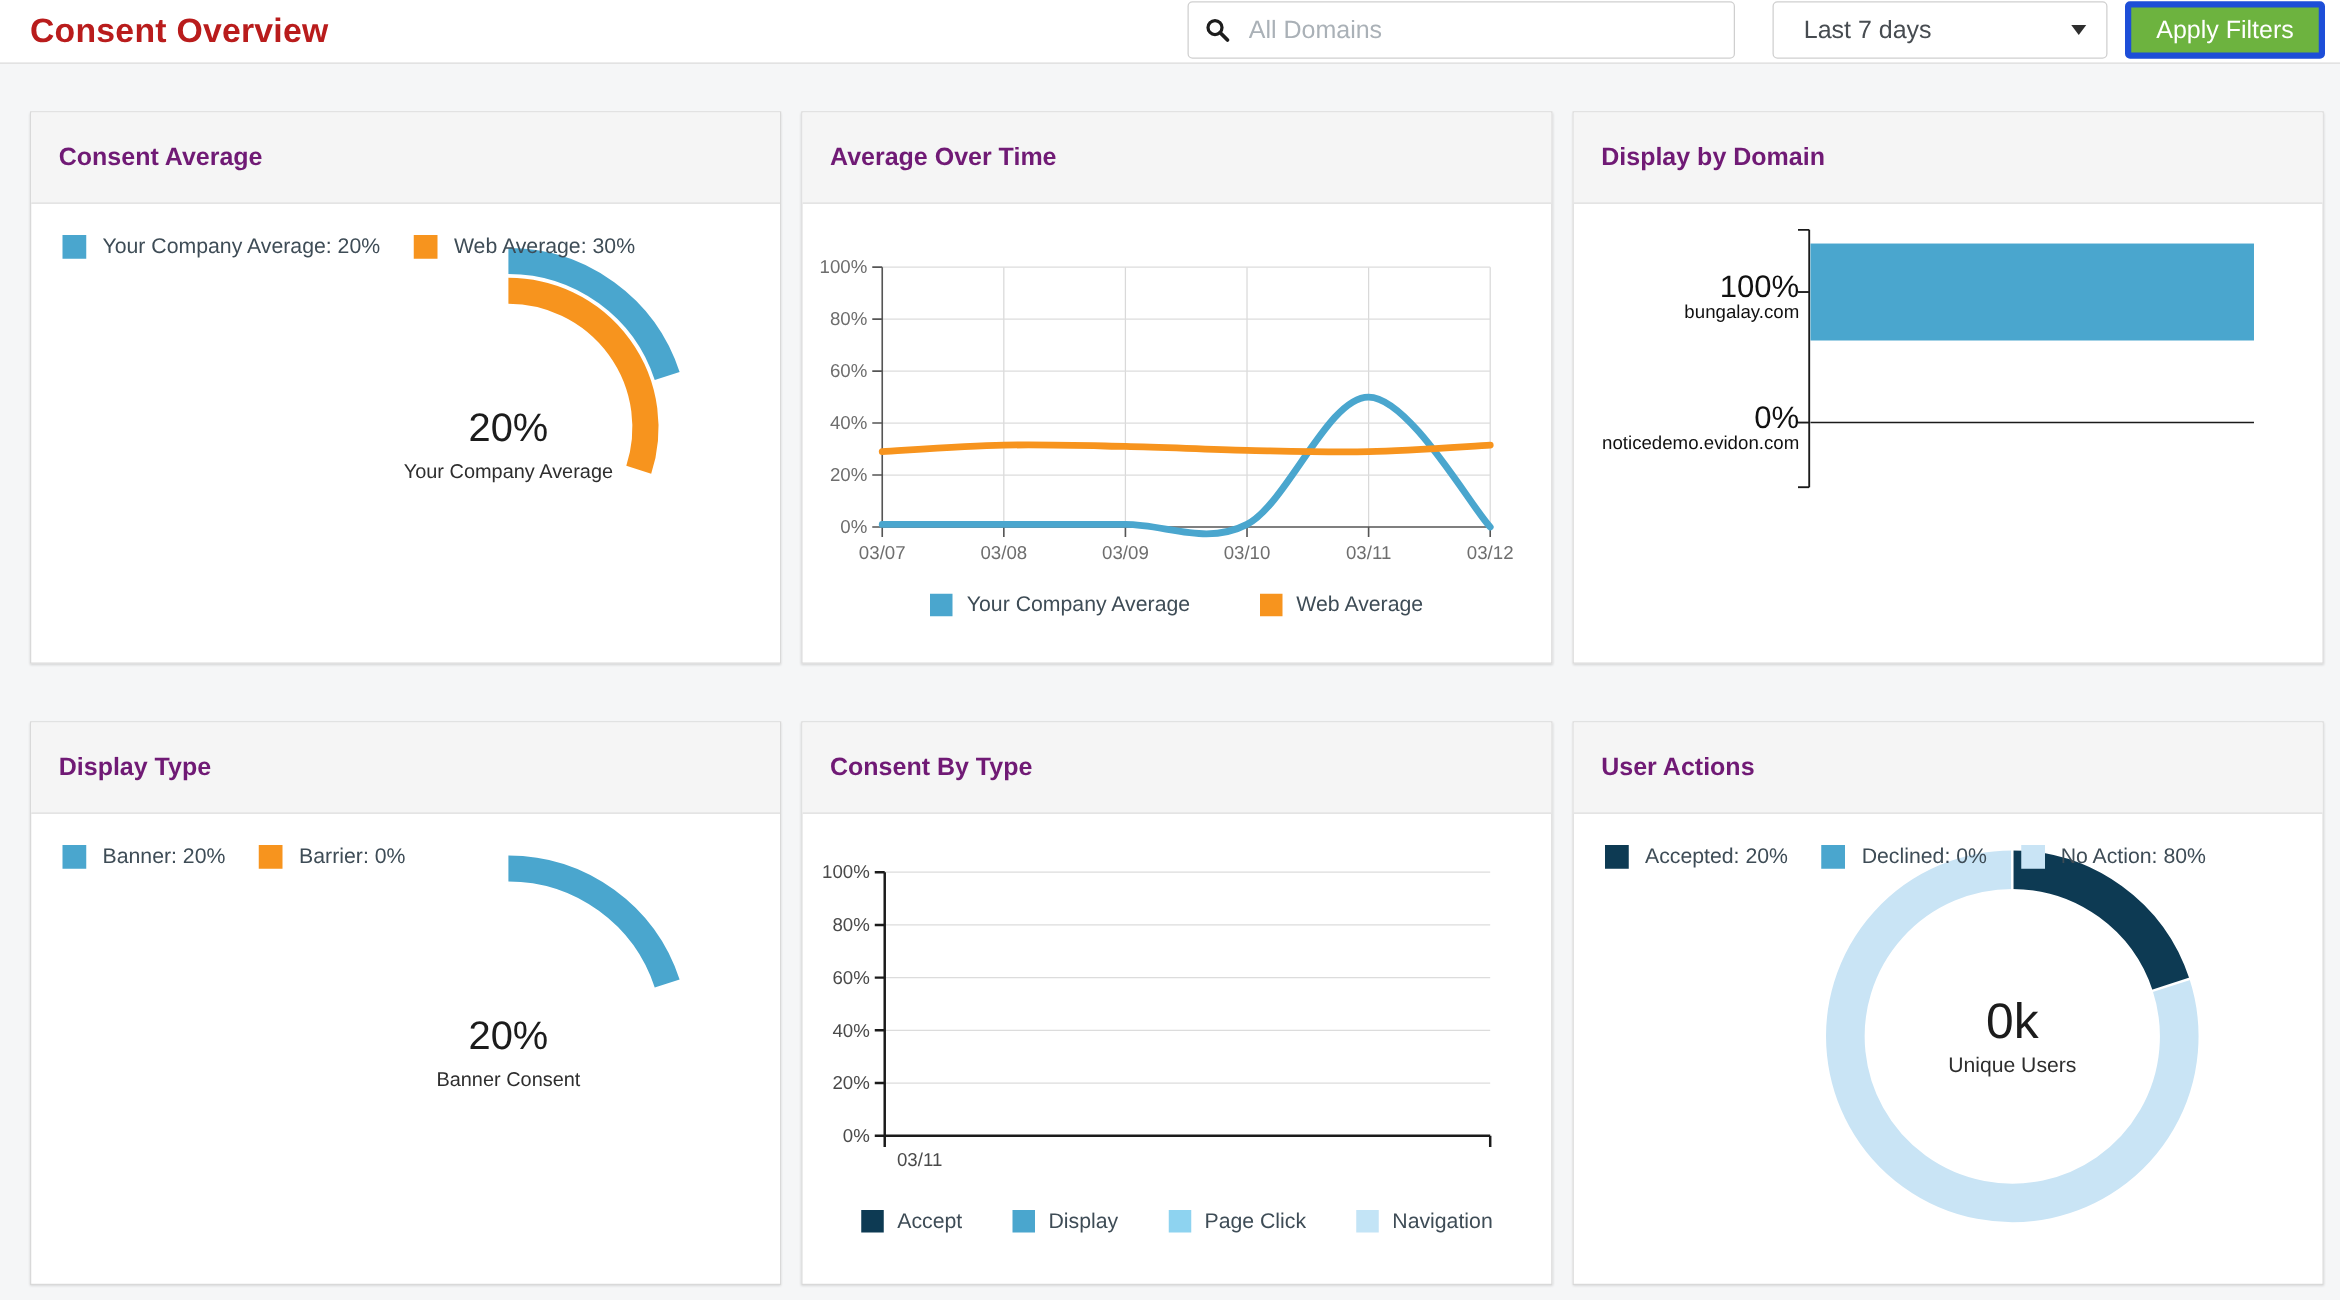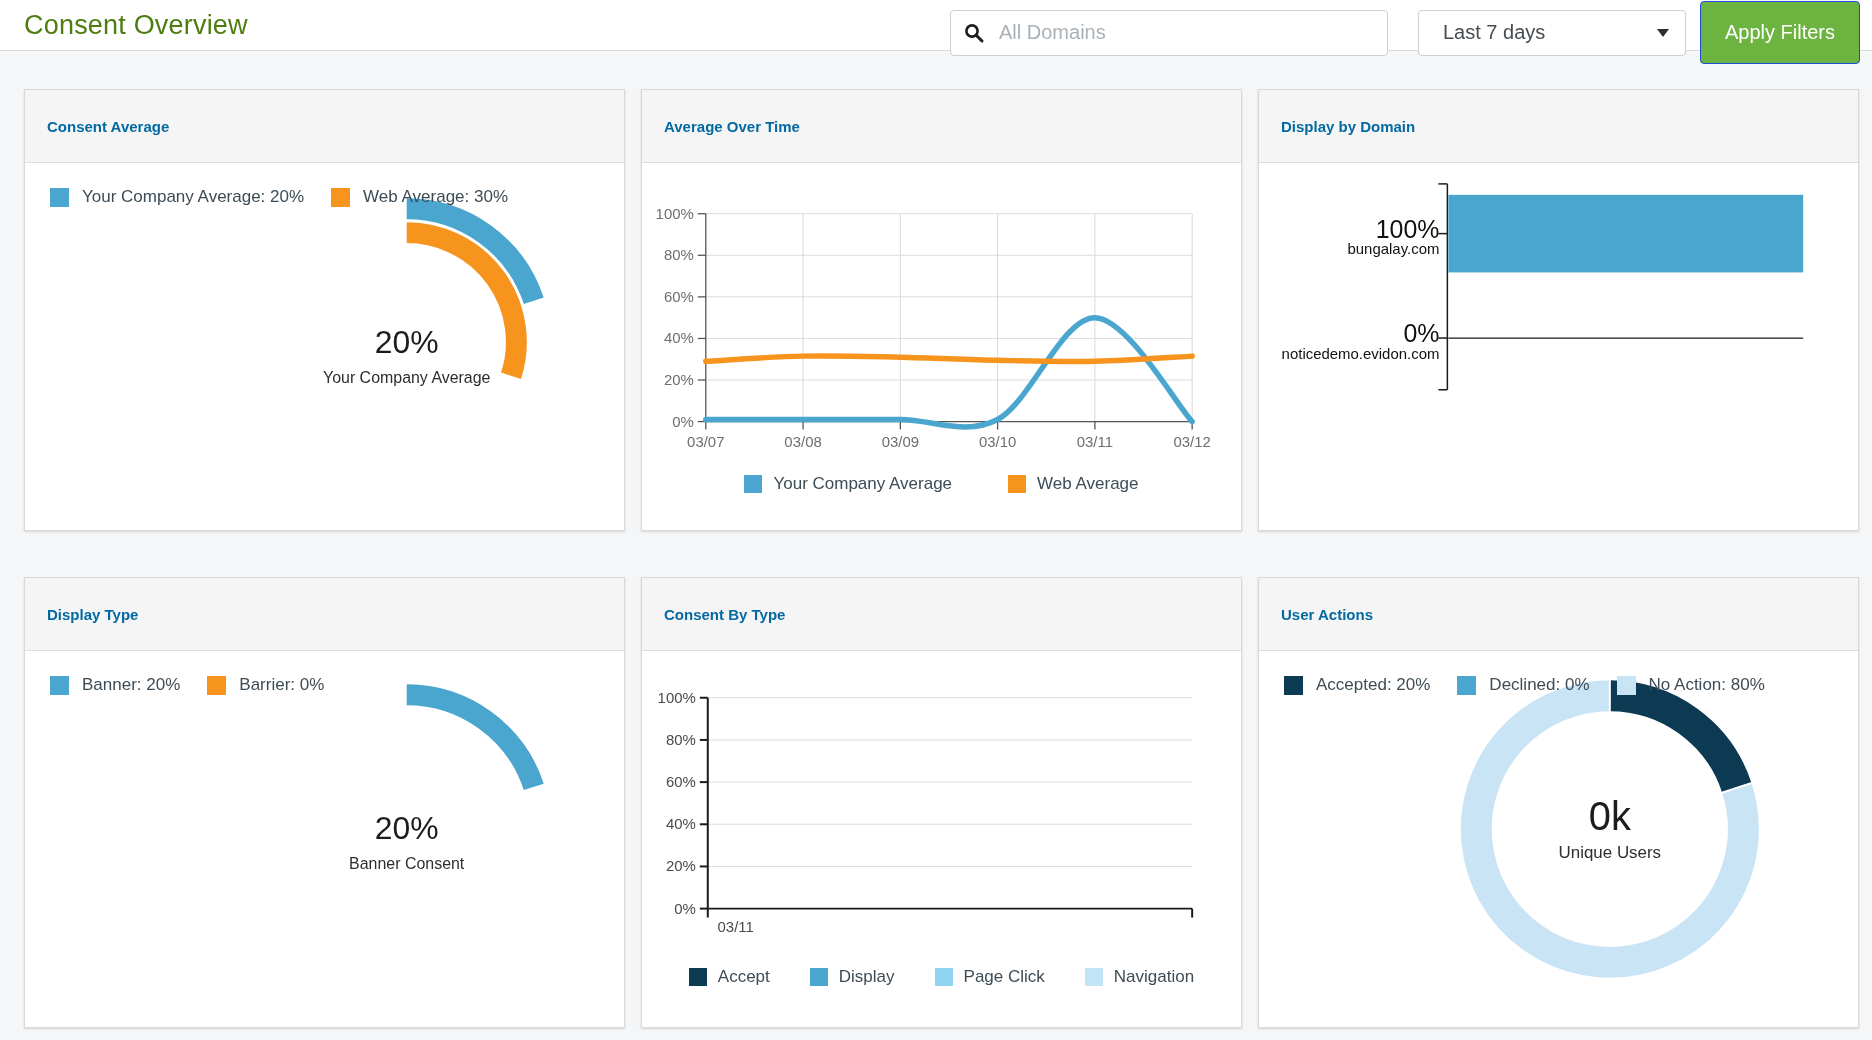--- a/index.html
+++ b/index.html
@@ -4,34 +4,34 @@
 <style>
   html,body{margin:0;padding:0}
   body{
     width:1872px;height:1040px;position:relative;overflow:hidden;
     background:#f5f6f7;
     font-family:"Liberation Sans",sans-serif;
     -webkit-font-smoothing:antialiased;
   }
   
   .topbar{position:absolute;top:0;left:0;right:0;height:50px;background:#fff;border-bottom:1px solid #d9d9d9;z-index:5}
-  .page-title{position:absolute;left:24px;top:50%;transform:translateY(-50%);font-size:27px;font-weight:400;color:#4d7c0f;letter-spacing:.2px}
+  .page-title{position:absolute;left:24px;top:50%;transform:translateY(-50%);font-size:27px;font-weight:700;color:#b91c1c;letter-spacing:.2px}
   .controls{position:absolute;right:12px;top:1px;display:flex;align-items:center}
   .search-box{display:flex;align-items:center;width:438px;height:46px;box-sizing:border-box;background:#fff;border:1px solid #cfcfcf;border-radius:4px;padding:0 12px;margin-right:30px}
   .search-box svg{flex:0 0 auto}
   .search-box input{border:none;outline:none;font-size:20px;color:#333;width:100%;margin-left:12px;font-family:inherit;background:transparent}
   .search-box input::placeholder{color:#aab1b7}
   .select{width:268px;height:46px;box-sizing:border-box;background:#fff;border:1px solid #cfcfcf;border-radius:4px;display:flex;align-items:center;justify-content:space-between;padding:0 16px 0 24px;font-size:20px;color:#474c51;margin-right:14px;cursor:pointer}
   .caret{width:0;height:0;border-left:6px solid transparent;border-right:6px solid transparent;border-top:8px solid #2e2e2e}
-  .apply{width:160px;height:63px;box-sizing:border-box;background:#6db33f;border:1px solid #1d4ed8;border-radius:4px;color:#fff;font-size:20px;font-family:inherit;cursor:pointer}
+  .apply{width:160px;height:46px;box-sizing:border-box;background:#6db33f;border:5px solid #1d4ed8;border-radius:4px;color:#fff;font-size:20px;font-family:inherit;cursor:pointer}
   
   .grid{position:absolute;top:89px;left:24px;right:13px;display:grid;grid-template-columns:1fr 1fr 1fr;grid-template-rows:442px 451px;column-gap:16px;row-gap:46px}
   .card{background:#fff;border:1px solid #d9d9d9;box-shadow:0 1px 2px rgba(0,0,0,.14);display:flex;flex-direction:column;box-sizing:border-box}
   .card-h{background:#f5f5f5;border-bottom:1px solid #dedede;padding:0 22px;height:72px;display:flex;align-items:center;flex:0 0 auto}
-  .card-h h2{margin:0;font-size:15px;font-weight:700;color:#0369a1}
+  .card-h h2{margin:0;font-size:20px;font-weight:700;color:#701a75}
   .card-b{position:relative;flex:1}
   .card-b svg.chart{position:absolute;left:0;top:0;width:100%;height:100%;pointer-events:none}
   
   .side-legend{position:absolute;left:25px;top:24px;display:flex;flex-direction:row;gap:27px;z-index:2}
   .legend-item{display:flex;align-items:center;font-size:17px;color:#3e4c56;white-space:nowrap}
   .legend-item .swatch{width:19px;height:19px;margin-right:13px;flex:0 0 auto}
   .bottom-legend{position:absolute;left:0;right:0;bottom:36px;display:flex;justify-content:center;align-items:center;gap:56px;z-index:2}
   .bottom-legend.tight{gap:40px;bottom:40px}
   .bottom-legend .legend-item{font-size:17px;color:#3e4c56;cursor:pointer}
   .bottom-legend .legend-item .swatch{width:18px;height:18px;margin-right:11px}

